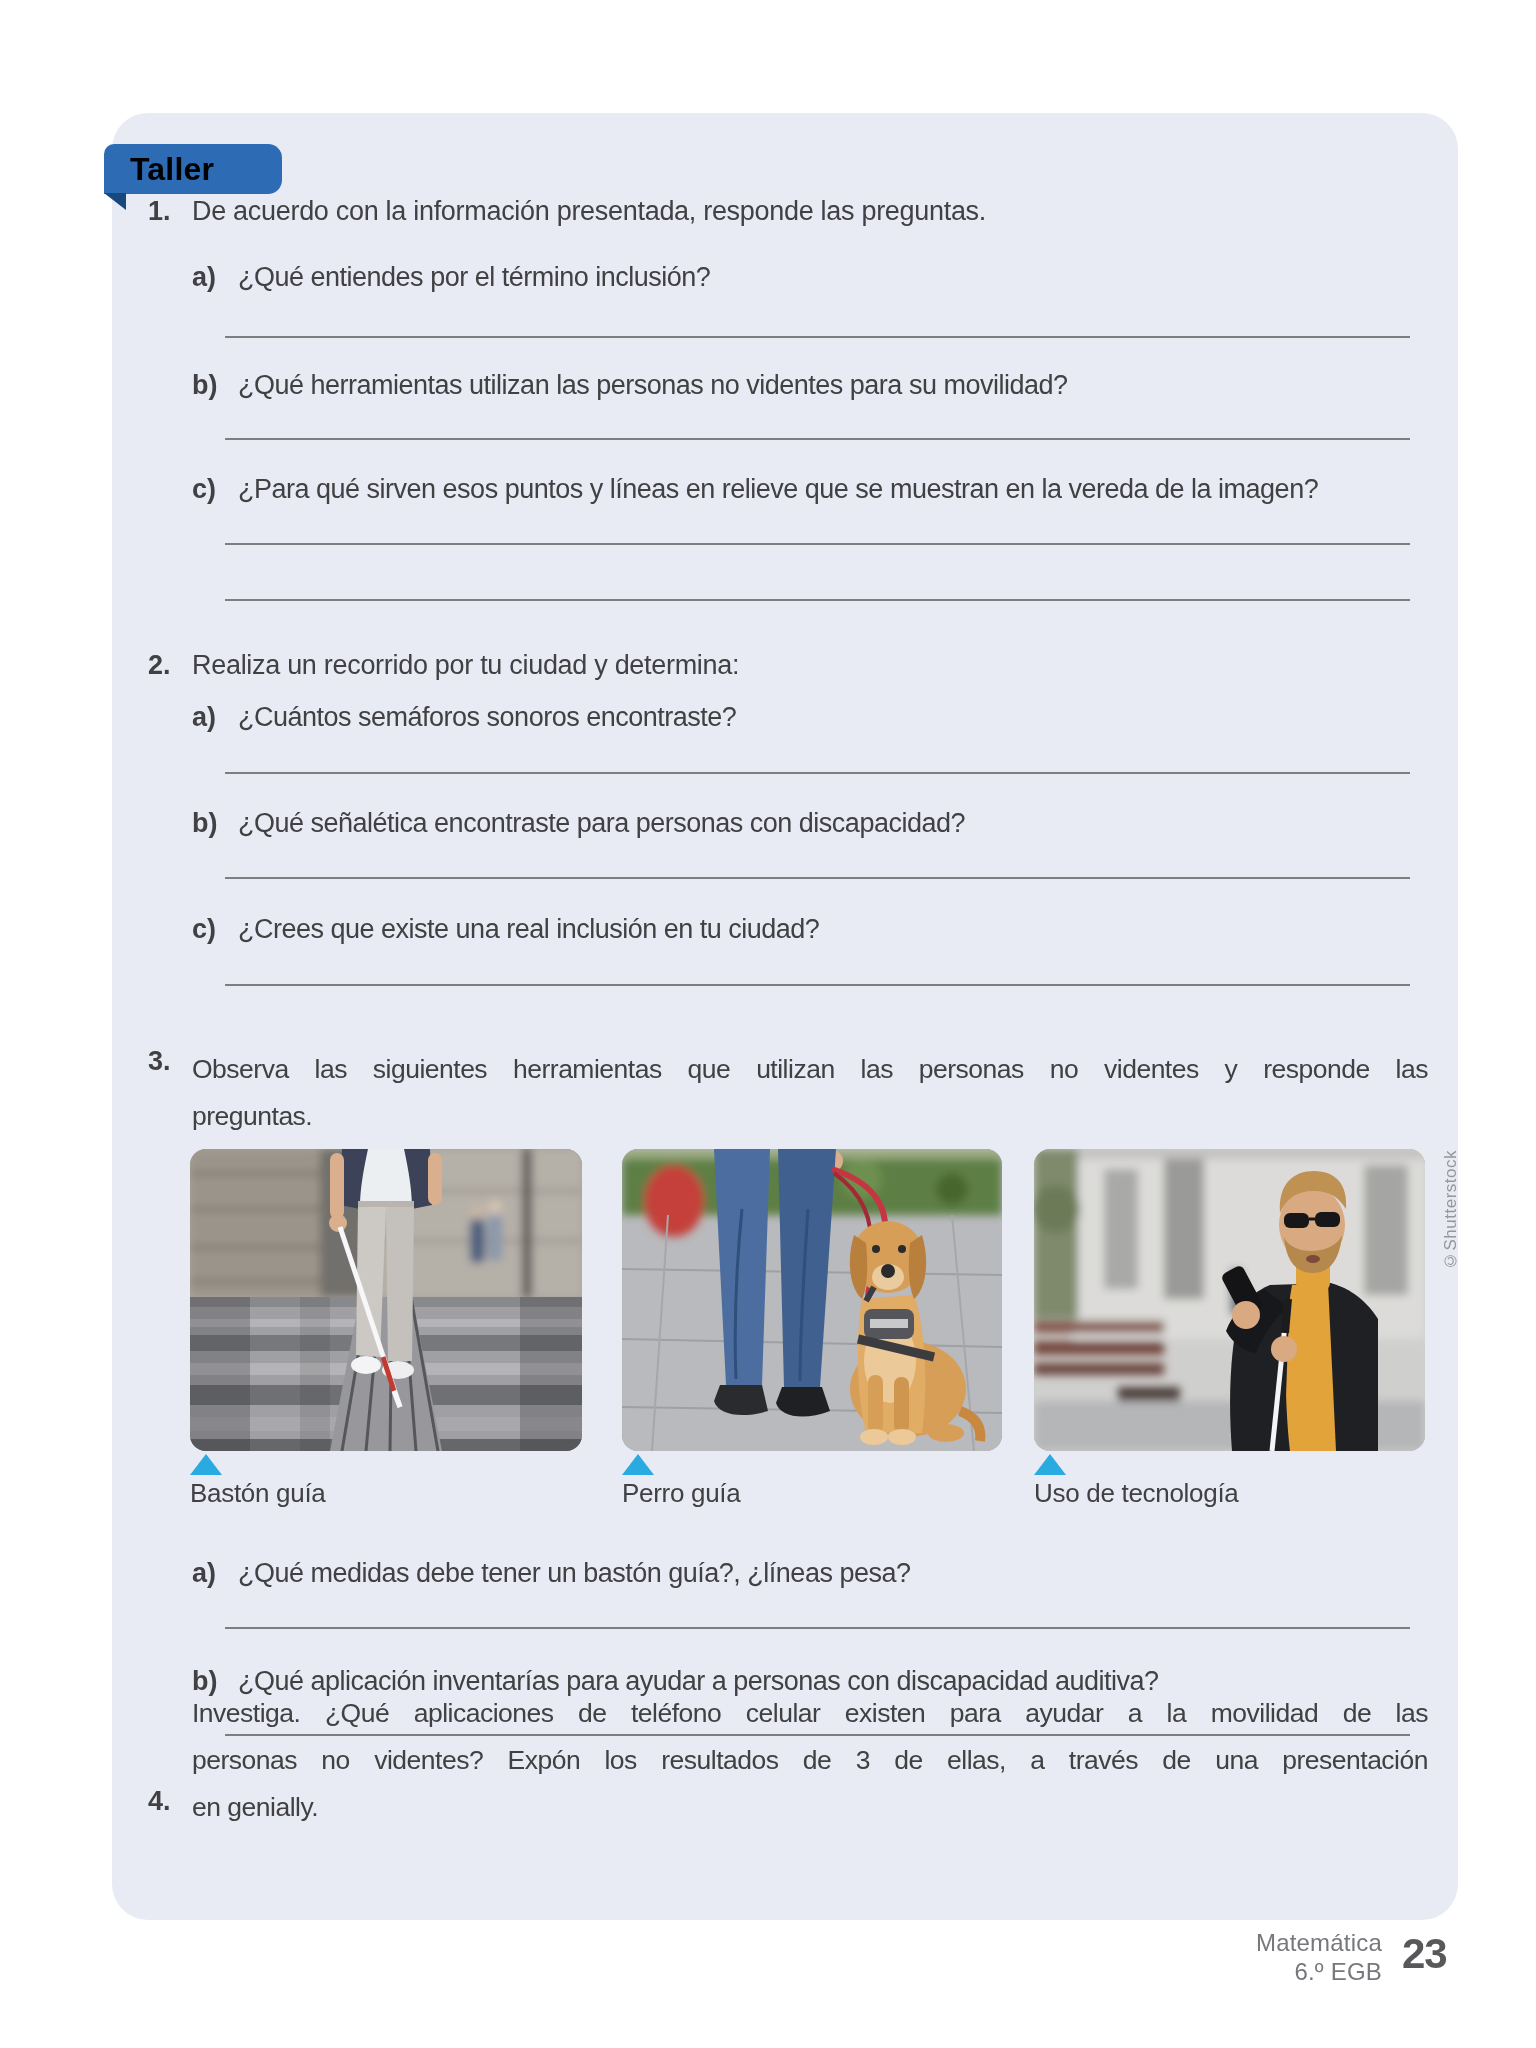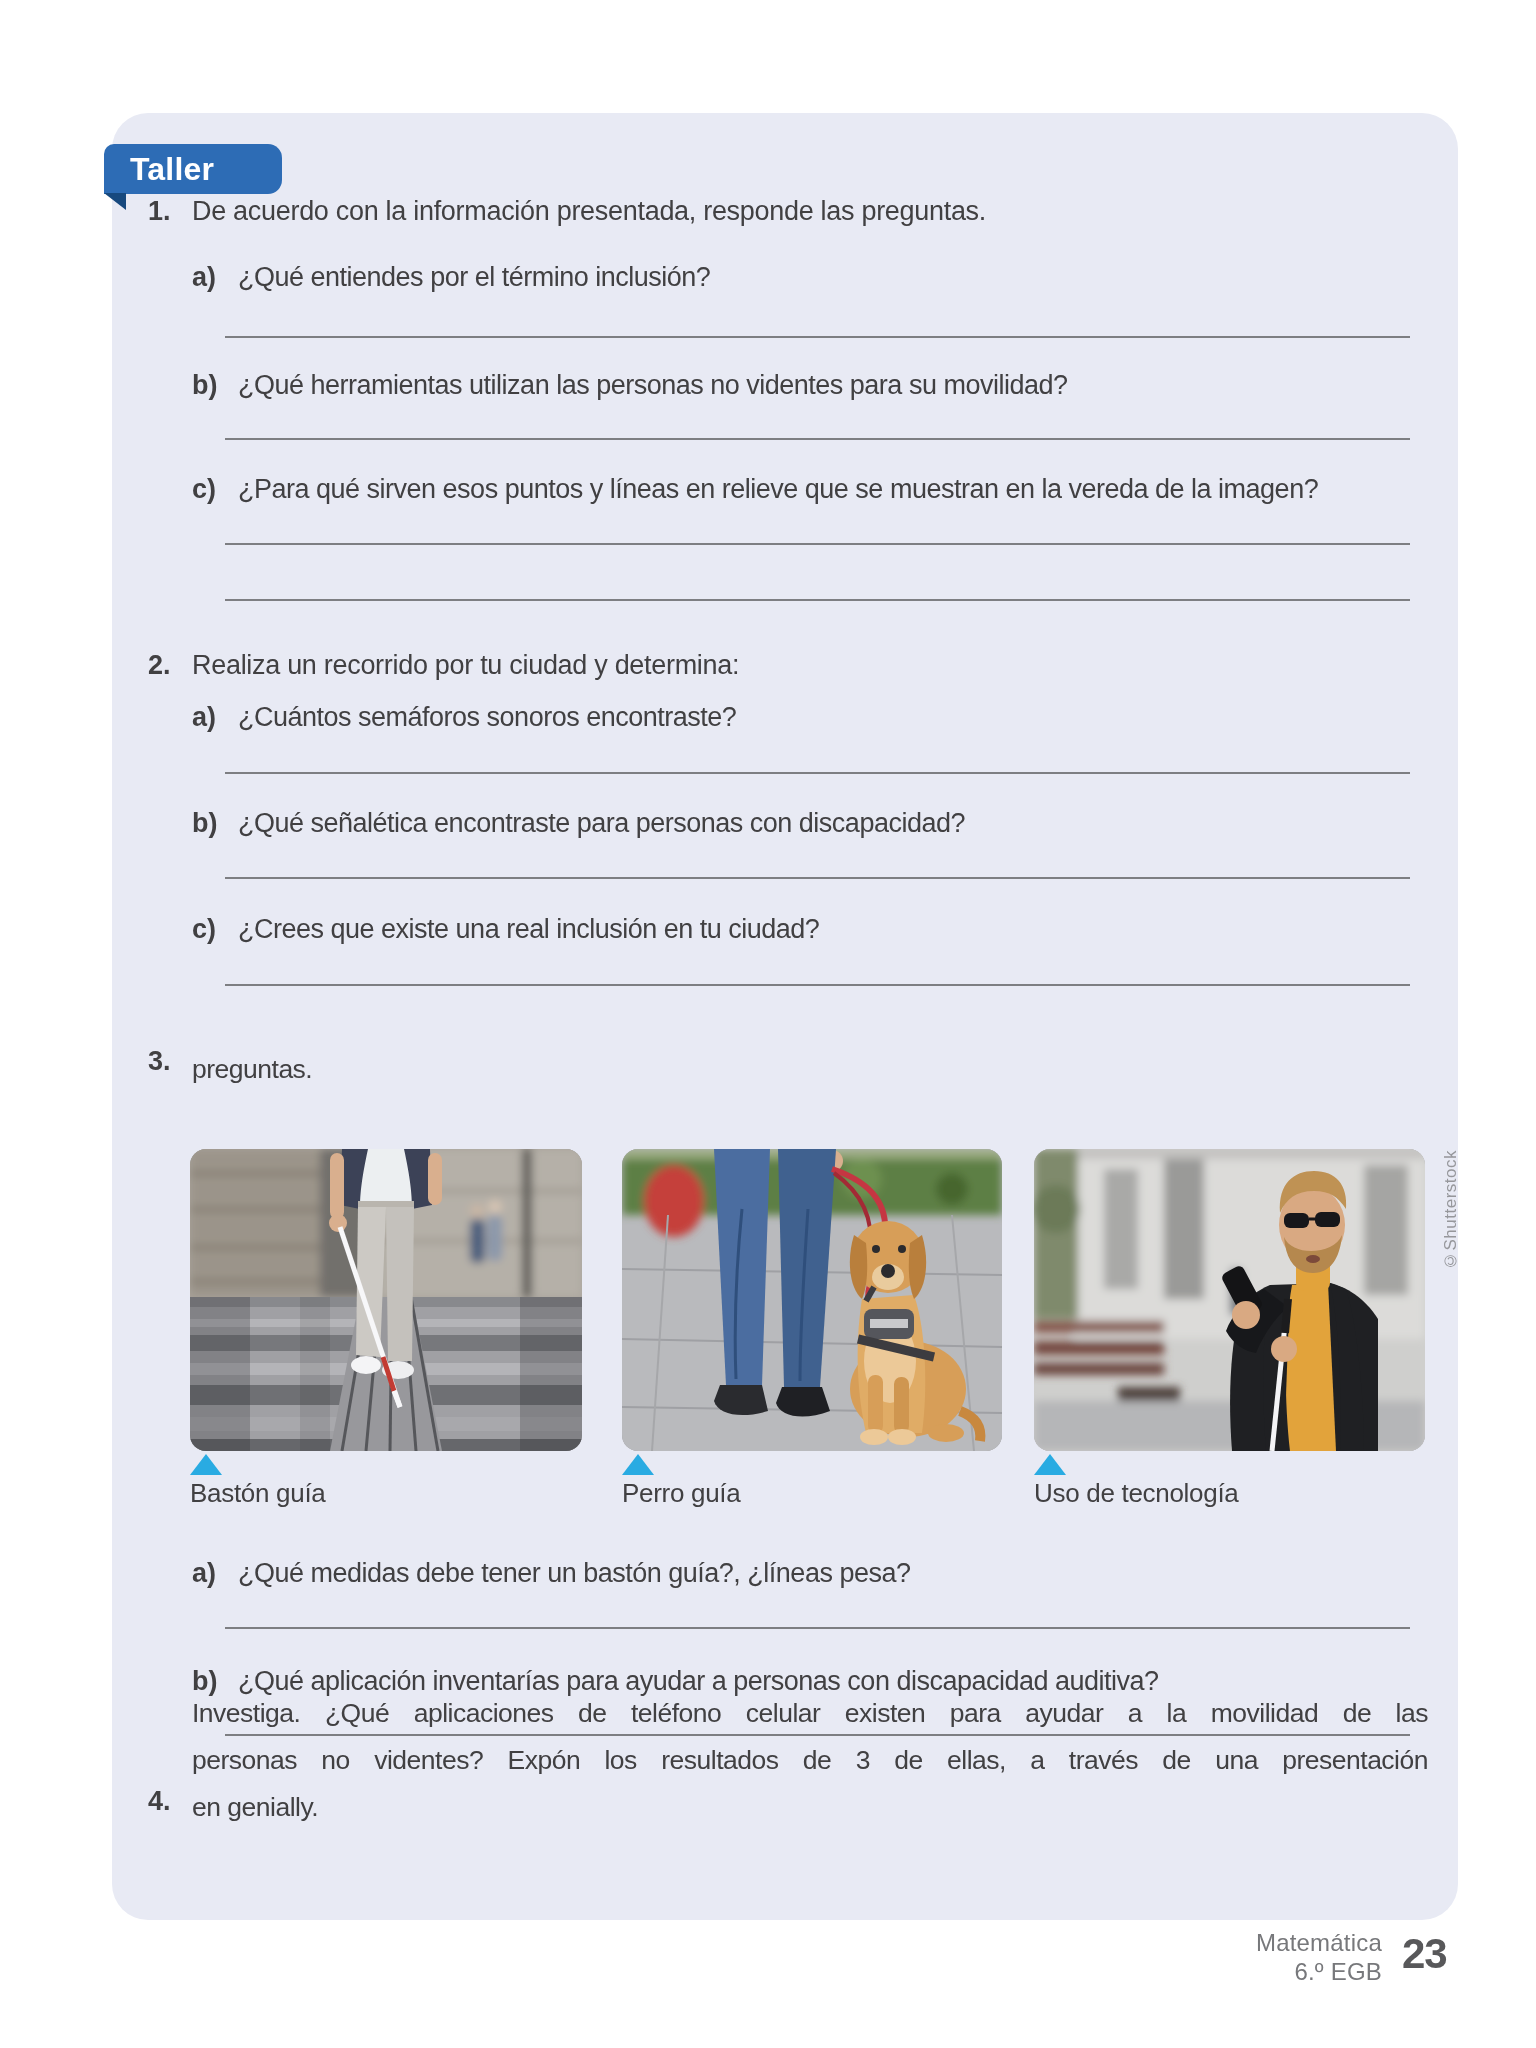--- a/index.html
+++ b/index.html
@@ -11,21 +11,21 @@
   .panel{
     position:absolute;left:112px;top:113px;width:1346px;height:1807px;
     background:var(--panel,#e8eaf4);border-radius:36px;
   }
   
   .badge{
     position:absolute;left:104px;top:144px;height:50px;min-width:178px;
     background:var(--badge_blue,#2d6cb5);border-radius:10px 14px 14px 0;
     display:flex;align-items:center;padding:0 30px 0 26px;box-sizing:border-box;
   }
-  .badge-label{color:#ffffff;font-weight:bold;font-size:32px;letter-spacing:0.2px;}
+  .badge-label{color:#000000;font-weight:bold;font-size:32px;letter-spacing:0.2px;}
   .badge-fold{
     position:absolute;left:104px;top:193px;width:22px;height:17px;
     background:var(--badge_fold,#17497e);
     clip-path:polygon(0 0,100% 0,100% 100%);
   }
   .qnum{position:absolute;left:148px;width:42px;font-weight:bold;font-size:27px;white-space:nowrap;}
   .qtext{position:absolute;left:192px;font-size:27px;letter-spacing:-0.3px;white-space:nowrap;}
   .subletter{position:absolute;left:192px;font-weight:bold;font-size:27px;white-space:nowrap;}
   .subtext{position:absolute;left:238px;font-size:27px;letter-spacing:-0.5px;white-space:nowrap;}
   .aline{position:absolute;left:225px;width:1185px;height:0;border-top:2px solid var(--line,#7d7e82);}
@@ -88,20 +88,21 @@
 <span class="subletter" style="top:808px">b)</span>
 <span class="subtext" style="top:808px">¿Qué señalética encontraste para personas con discapacidad?</span>
 <div class="aline" style="top:877px"></div>
 
 <span class="subletter" style="top:914px">c)</span>
 <span class="subtext" style="top:914px">¿Crees que existe una real inclusión en tu ciudad?</span>
 <div class="aline" style="top:984px"></div>
 
 <span class="qnum" style="top:1046px">3.</span>
 <div class="para" style="top:1046px">
+  <div class="jline">Observa las siguientes herramientas que utilizan las personas no videntes y responde las</div>
   <div>preguntas.</div>
 </div>
 
 <div class="photo" style="left:190px;width:392px">
   <svg viewBox="0 0 392 302" preserveAspectRatio="none">
     <defs>
         <filter id="b1" x="-10%" y="-10%" width="120%" height="120%">
           <feGaussianBlur stdDeviation="4"></feGaussianBlur>
         </filter>
       </defs>

